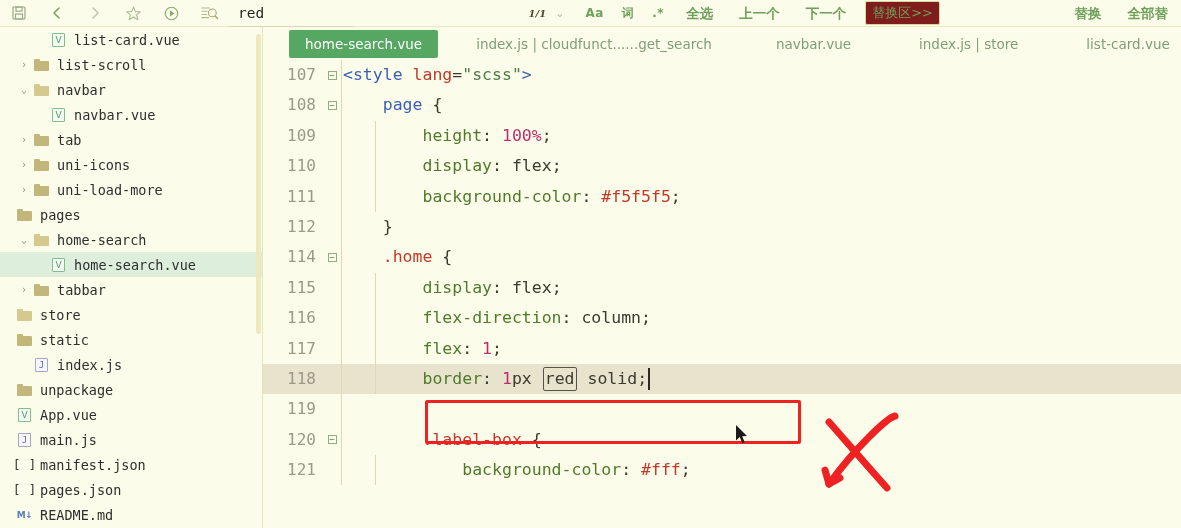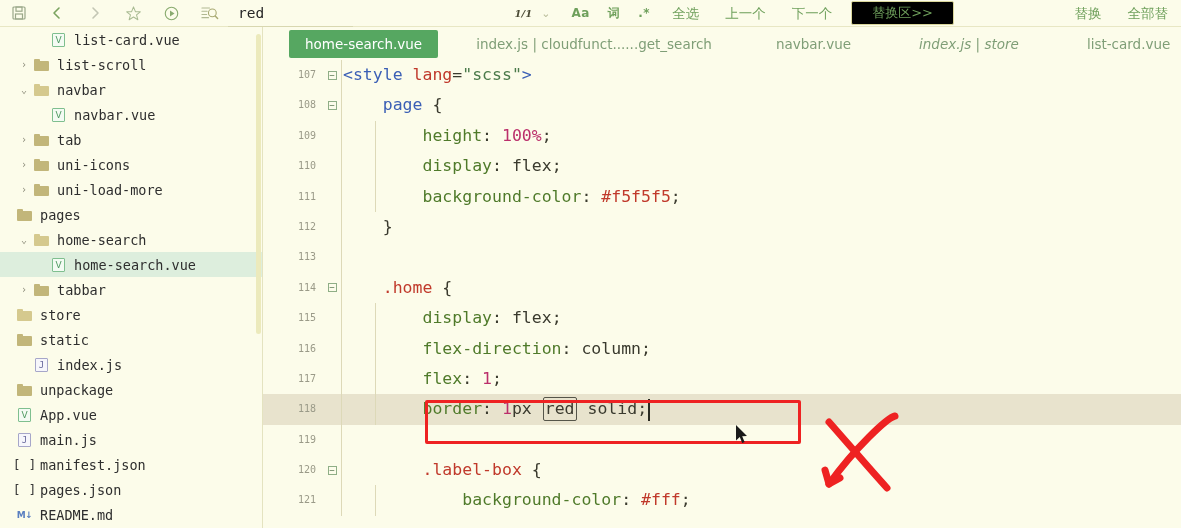--- a/index.html
+++ b/index.html
@@ -60,30 +60,31 @@
   .tb-caret {
     color: #b9bc9a; font-size: 11px; padding: 0 12px 0 4px;
   }
   .tb-btn {
     font-size: 13px;
     color: #6fa05c;
     padding: 0 11px;
     height: 27px;
     line-height: 27px;
     white-space: nowrap;
+    font-weight: bold;
   }
   .tb-btn.mini { font-size: 12px; font-weight: bold; letter-spacing: .5px; padding: 0 9px; }
   .tb-btn.cn { font-size: 13.5px; padding: 0 13px; }
   .tb-btn-boxed {
     font-size: 13px;
     color: #6fa05c;
-    background: #000000;
+    background: #7f1d1d;
     border: 1px solid #d9d69a;
     border-radius: 2px;
-    padding: 2px 20px;
+    padding: 2px 6px;
     margin: 0 6px;
     white-space: nowrap;
   }
   .replace-field {
     height: 27px;
     display: flex; align-items: center;
     padding-left: 14px;
     font-family: "DejaVu Sans Mono", "Liberation Mono", monospace;
     font-size: 14.5px;
     color: #262626;
@@ -217,21 +218,21 @@
     display: flex; align-items: center;
     white-space: pre;
     position: relative;
   }
   .cline.hl { background: #e8e3cd; }
   .lnum {
     width: 60px; min-width: 60px;
     text-align: right;
     padding-right: 7px;
     color: #9a9a88;
-    font-size: 10px;
+    font-size: 16px;
   }
   .fold {
     width: 18px; min-width: 18px;
     display: flex; align-items: center; justify-content: center;
     color: #87a87f; font-size: 11px;
   }
   .fold .sq {
     width: 9px; height: 9px;
     border: 1px solid #8fae86;
     line-height: 7px; text-align: center;
@@ -567,31 +568,30 @@
       </div>
   </div>
   <div class="sidebar-scrollbar"></div>
   <div class="sidebar-divider"></div>
 
   <div class="editor">
     <div class="tabbar" id="tabbar">
         <div class="etab active" style="margin-right: 24px;">home-search.vue</div>
         <div class="etab" style="margin-right: 36px;">index.js | cloudfunct......get_search</div>
         <div class="etab" style="margin-right: 40px;">navbar.vue</div>
-        <div class="etab" style="margin-right: 40px; font-style: italic;">index.js | store</div>
+        <div class="etab" style="margin-right: 40px;">index.js | store</div>
         <div class="etab" style="margin-right: 40px;">list-card.vue</div>
       </div>
     <div class="code" id="code">
         <div class="cline"><span class="lnum">107</span><span class="fold"><span class="sq">−</span></span><span class="ctext"><span class="t-tag">&lt;style </span><span class="t-attr">lang</span><span class="t-plain">=</span><span class="t-str">"scss"</span><span class="t-tag">&gt;</span></span><span class="guide" style="left:78px;top:0"></span></div>
         <div class="cline"><span class="lnum">108</span><span class="fold"><span class="sq">−</span></span><span class="ctext"><span class="t-plain">    </span><span class="t-tag">page</span><span class="t-plain"> {</span></span><span class="guide" style="left:78px;top:0"></span></div>
         <div class="cline"><span class="lnum">109</span><span class="fold"></span><span class="ctext"><span class="t-plain">        </span><span class="t-prop">height</span><span class="t-plain">: </span><span class="t-num">100%</span><span class="t-plain">;</span></span><span class="guide" style="left:112px;top:0"></span><span class="guide" style="left:78px;top:0"></span></div>
         <div class="cline"><span class="lnum">110</span><span class="fold"></span><span class="ctext"><span class="t-plain">        </span><span class="t-prop">display</span><span class="t-plain">: </span><span class="t-val">flex</span><span class="t-plain">;</span></span><span class="guide" style="left:112px;top:0"></span><span class="guide" style="left:78px;top:0"></span></div>
         <div class="cline"><span class="lnum">111</span><span class="fold"></span><span class="ctext"><span class="t-plain">        </span><span class="t-prop">background-color</span><span class="t-plain">: </span><span class="t-hex">#f5f5f5</span><span class="t-plain">;</span></span><span class="guide" style="left:112px;top:0"></span><span class="guide" style="left:78px;top:0"></span></div>
         <div class="cline"><span class="lnum">112</span><span class="fold"></span><span class="ctext"><span class="t-plain">    }</span></span><span class="guide" style="left:78px;top:0"></span></div>
-        <div class="cline"><span class="lnum">113</span><span class="fold"></span><span class="ctext"><span class="t-plain"></span></span><span class="guide" style="left:78px;top:0"></span></div>
         <div class="cline"><span class="lnum">114</span><span class="fold"><span class="sq">−</span></span><span class="ctext"><span class="t-plain">    </span><span class="t-sel">.home</span><span class="t-plain"> {</span></span><span class="guide" style="left:78px;top:0"></span></div>
         <div class="cline"><span class="lnum">115</span><span class="fold"></span><span class="ctext"><span class="t-plain">        </span><span class="t-prop">display</span><span class="t-plain">: </span><span class="t-val">flex</span><span class="t-plain">;</span></span><span class="guide" style="left:112px;top:0"></span><span class="guide" style="left:78px;top:0"></span></div>
         <div class="cline"><span class="lnum">116</span><span class="fold"></span><span class="ctext"><span class="t-plain">        </span><span class="t-prop">flex-direction</span><span class="t-plain">: </span><span class="t-val">column</span><span class="t-plain">;</span></span><span class="guide" style="left:112px;top:0"></span><span class="guide" style="left:78px;top:0"></span></div>
         <div class="cline"><span class="lnum">117</span><span class="fold"></span><span class="ctext"><span class="t-plain">        </span><span class="t-prop">flex</span><span class="t-plain">: </span><span class="t-num">1</span><span class="t-plain">;</span></span><span class="guide" style="left:112px;top:0"></span><span class="guide" style="left:78px;top:0"></span></div>
         <div class="cline hl"><span class="lnum">118</span><span class="fold"></span><span class="ctext"><span class="t-plain">        </span><span class="t-prop">border</span><span class="t-plain">: </span><span class="t-num">1</span><span class="t-val">px </span><span class="t-val matchbox">red</span><span class="t-val"> solid;</span><span class="caret"></span></span><span class="guide" style="left:112px;top:0"></span><span class="guide" style="left:78px;top:0"></span></div>
         <div class="cline"><span class="lnum">119</span><span class="fold"></span><span class="ctext"><span class="t-plain"></span></span><span class="guide" style="left:78px;top:0"></span></div>
         <div class="cline"><span class="lnum">120</span><span class="fold"><span class="sq">−</span></span><span class="ctext"><span class="t-plain">        </span><span class="t-sel">.label-box</span><span class="t-plain"> {</span></span><span class="guide" style="left:78px;top:0"></span></div>
         <div class="cline"><span class="lnum">121</span><span class="fold"></span><span class="ctext"><span class="t-plain">            </span><span class="t-prop">background-color</span><span class="t-plain">: </span><span class="t-hex">#fff</span><span class="t-plain">;</span></span><span class="guide" style="left:112px;top:0"></span><span class="guide" style="left:78px;top:0"></span></div>
       </div>
   </div>

